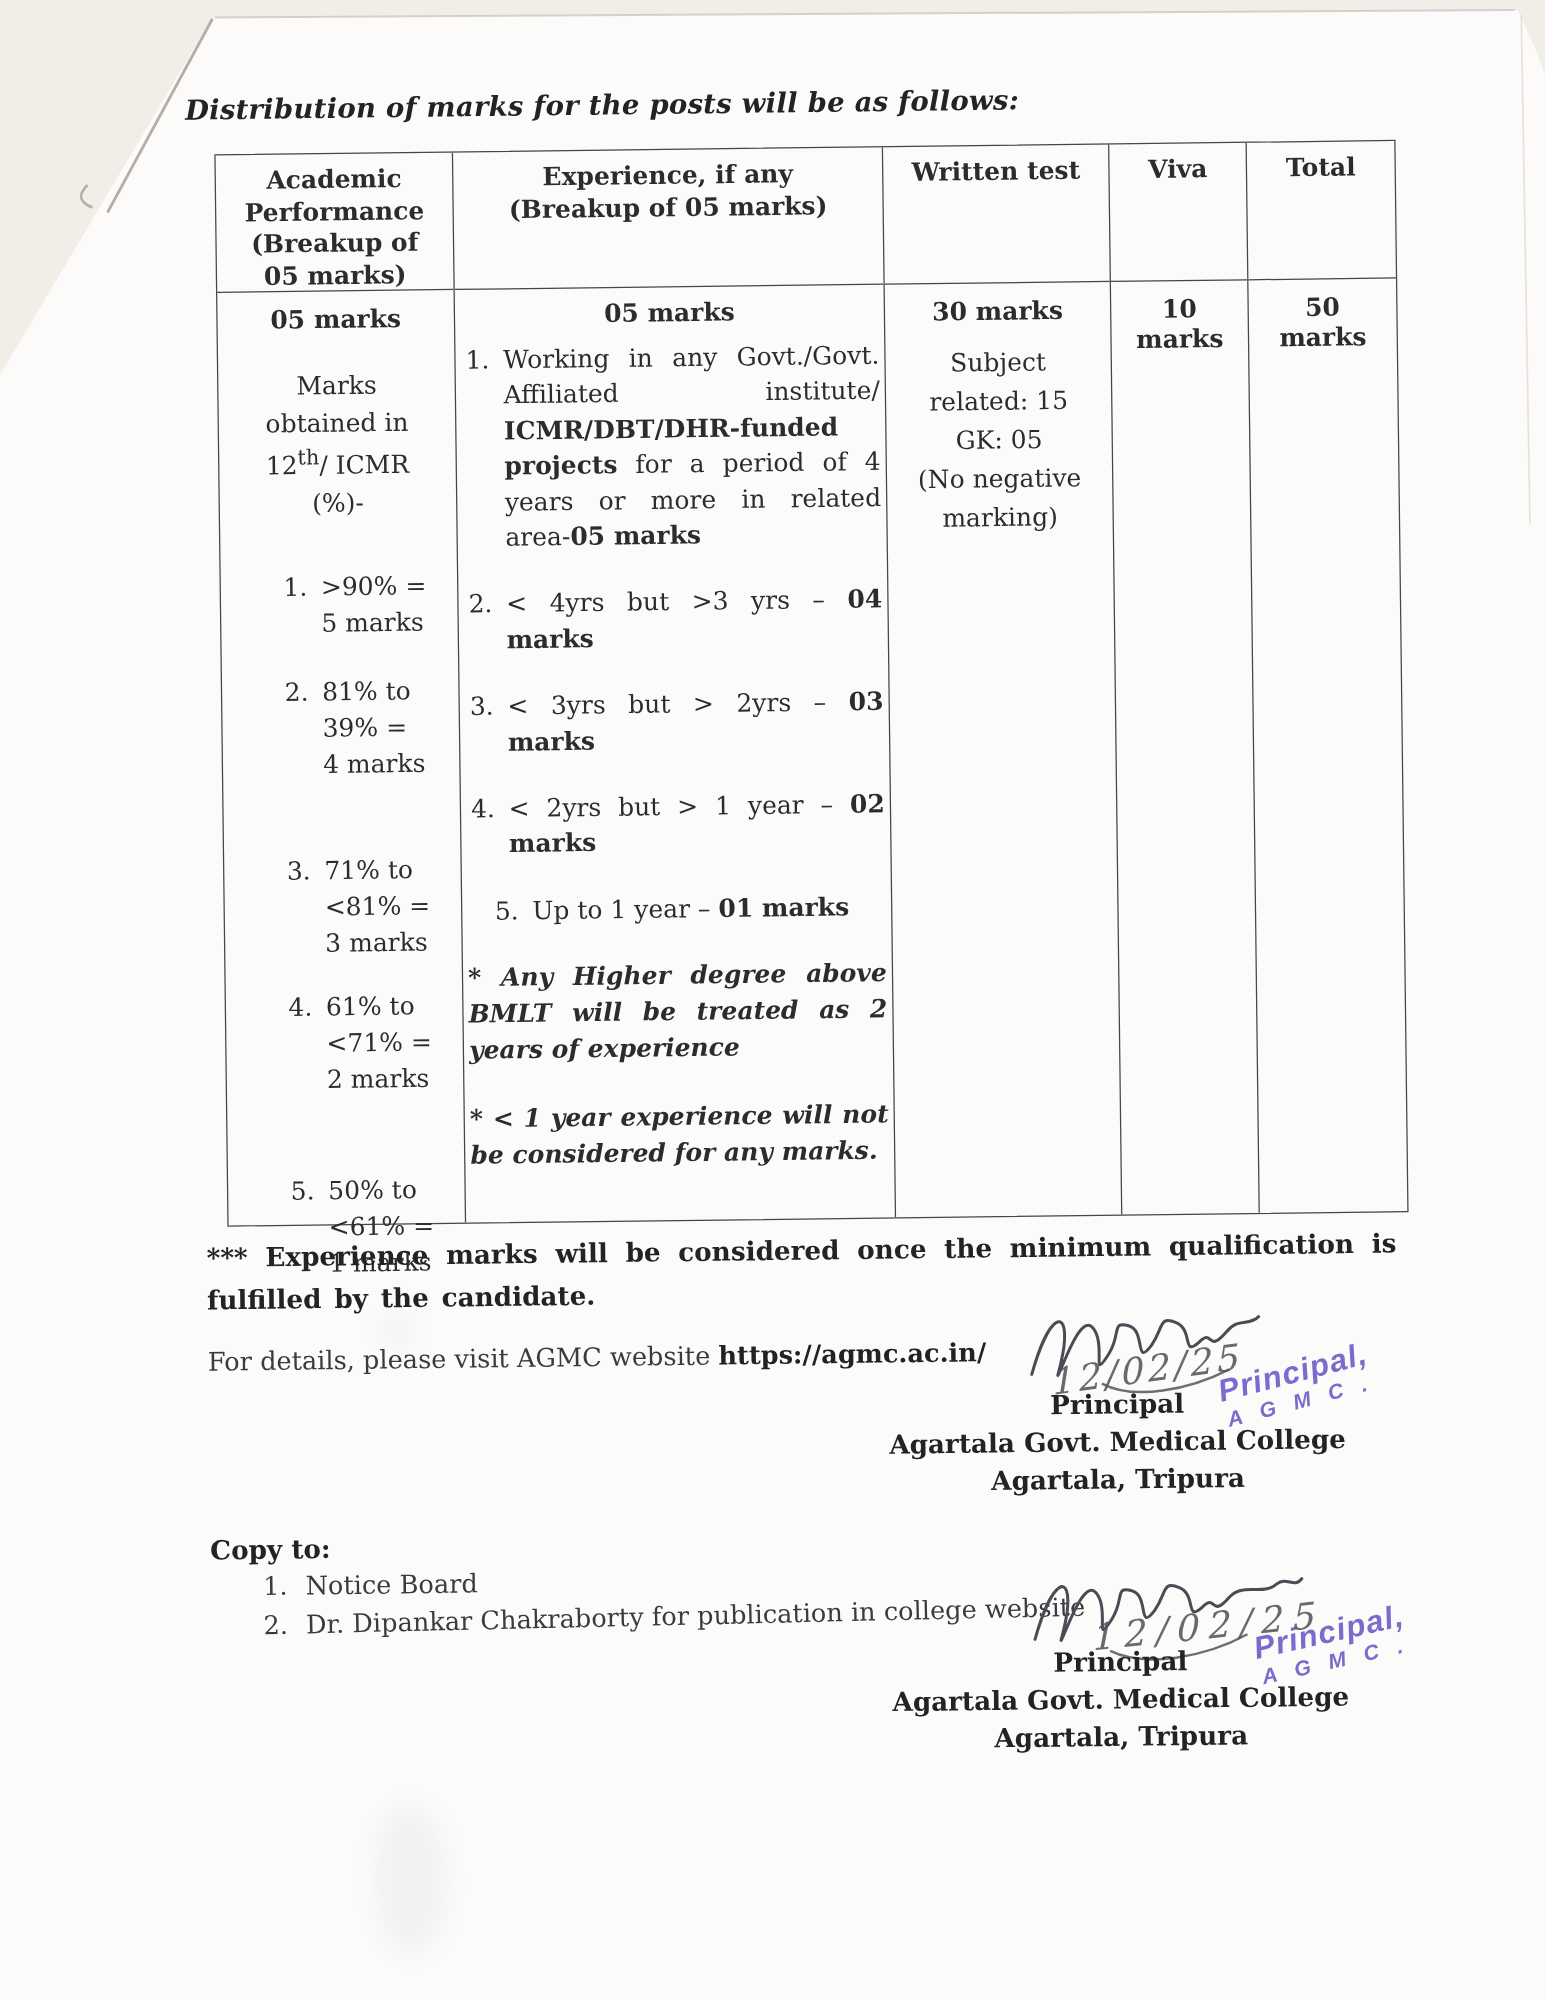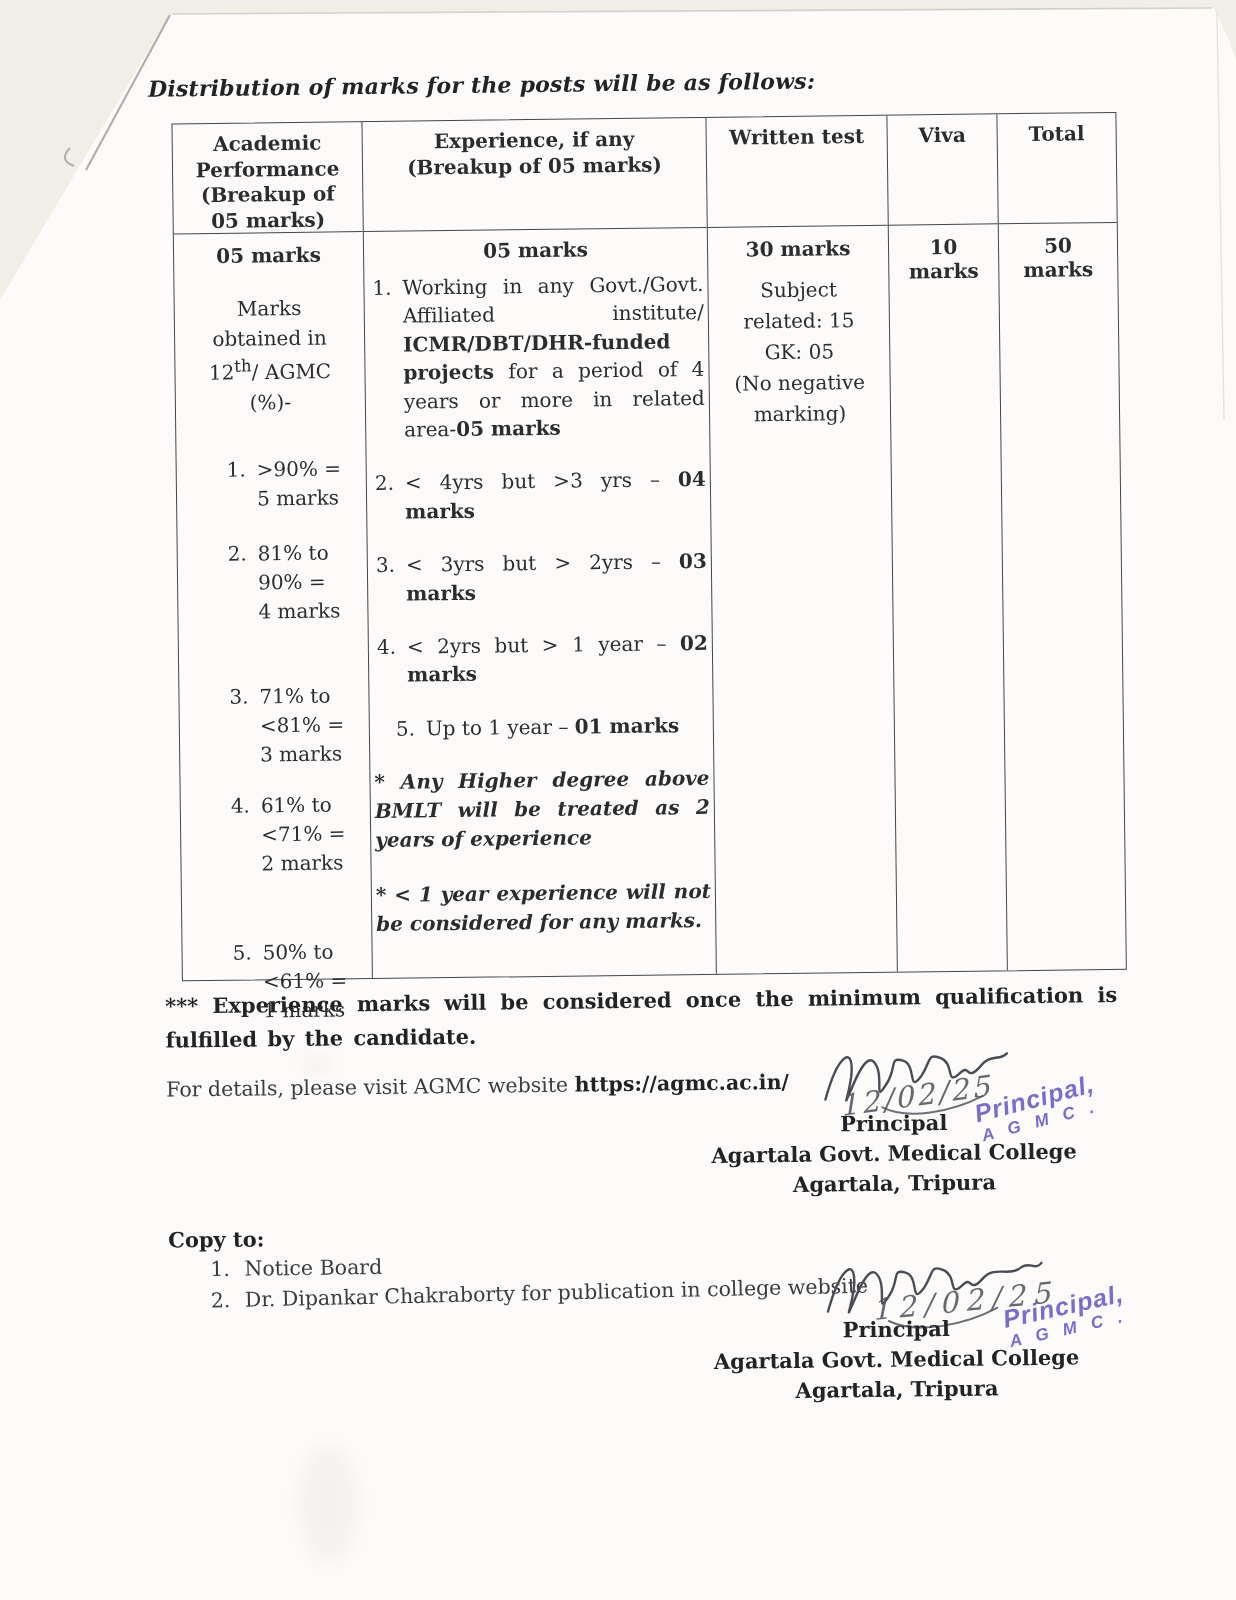--- a/index.html
+++ b/index.html
@@ -85,31 +85,31 @@
   <div class="doc-table">
     <div class="col c1">
       <div class="hcell ws">Academic
 Performance
 (Breakup of
 05 marks)</div>
       <div class="bcell">
         <div class="marks-label">05 marks</div>
         <div class="acad-intro ws"><span>Marks
 obtained in
-12</span><sup>th</sup><span>/ AGMC
+12</span><sup>th</sup><span>/ ICMR
 (%)-</span></div>
         <div class="acad-item mb-a">
             <span class="num">1.</span>
             <span class="ws">&gt;90% =
 5 marks</span>
           </div>
         <div class="acad-item mb-b">
             <span class="num">2.</span>
             <span class="ws">81% to
-90% =
+39% =
 4 marks</span>
           </div>
         <div class="acad-item mb-c">
             <span class="num">3.</span>
             <span class="ws">71% to
 &lt;81% =
 3 marks</span>
           </div>
         <div class="acad-item mb-d">
             <span class="num">4.</span>

